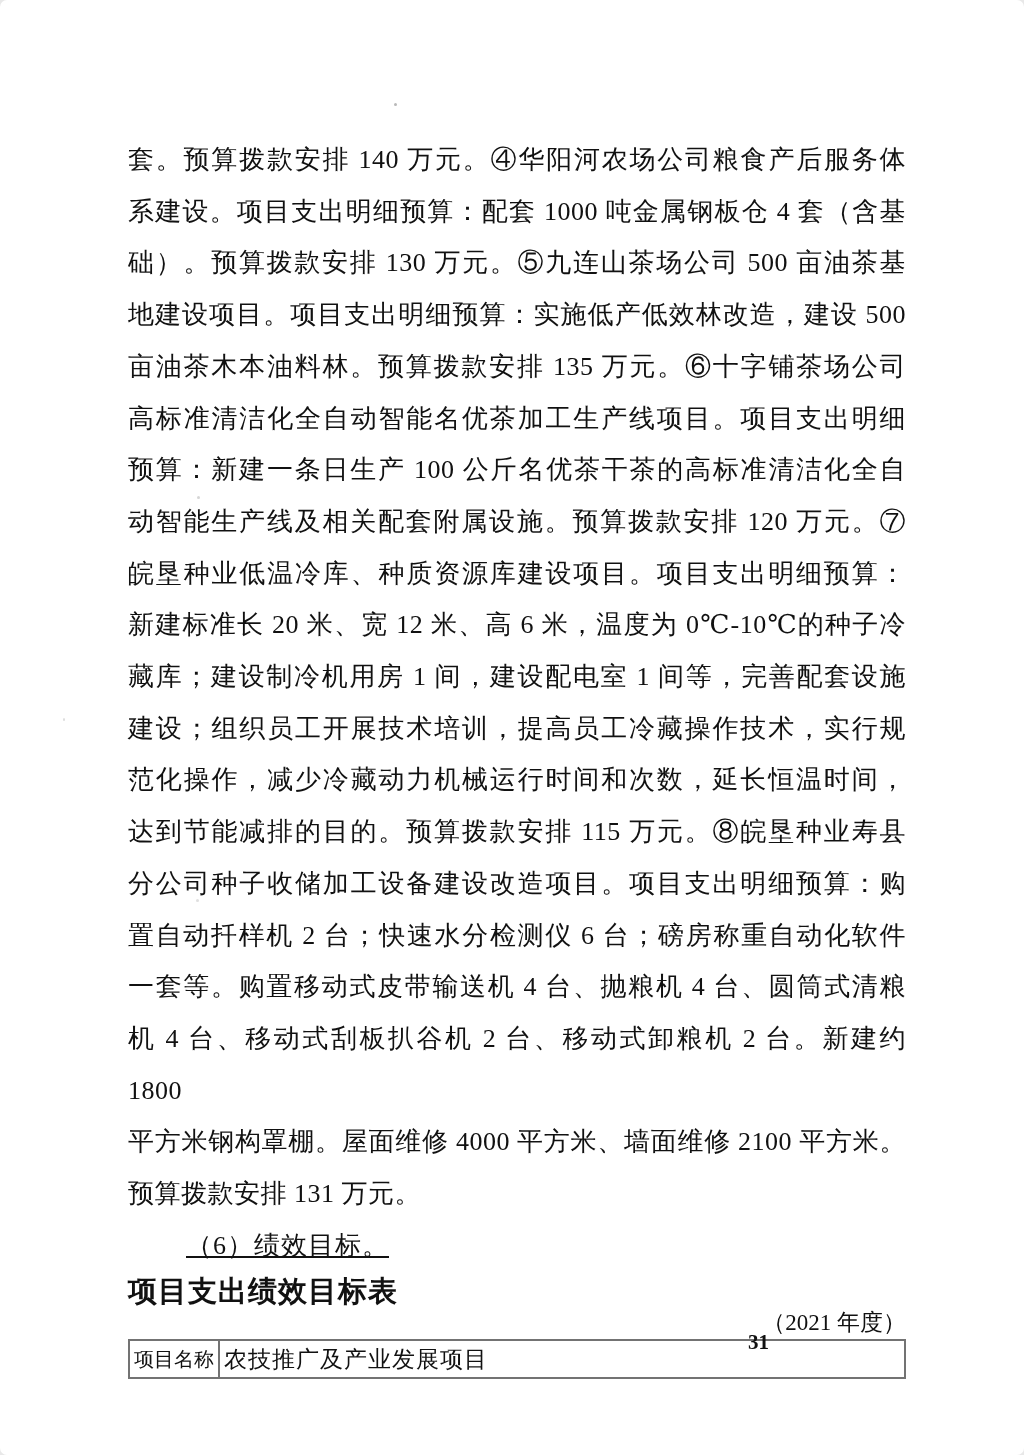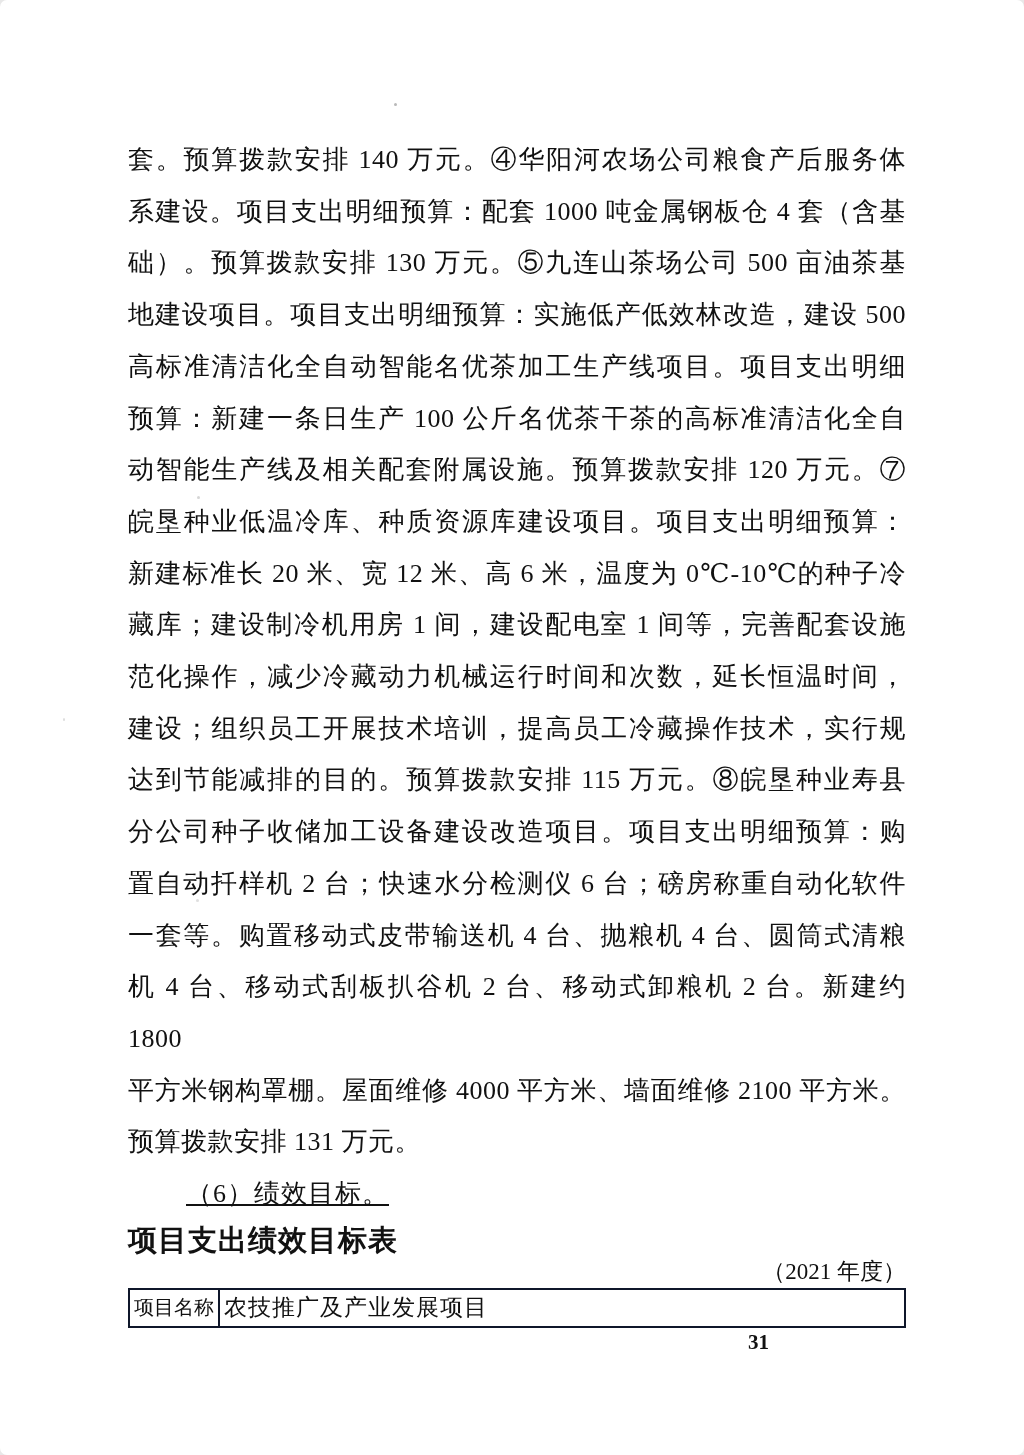--- a/index.html
+++ b/index.html
@@ -54,21 +54,21 @@
     line-height: 24px;
     text-align: right;
   }
   table.goal-table {
     margin-top: 4px;
     width: 778px;
     border-collapse: collapse;
     table-layout: fixed;
   }
   table.goal-table td {
-    border: 2px solid #0f172a;
+    border: 2px solid #737373;
     height: 36px;
     padding: 0 4px;
     vertical-align: middle;
   }
   td.row-label {
     width: 80px;
     font-size: 20px;
     text-align: center;
     letter-spacing: 0px;
   }
@@ -105,28 +105,29 @@
   <span class="speck s3"></span>
   <span class="speck s4"></span>
 
   <div class="content-column">
 
     <div id="paragraph-lines">
         <div class="line">套。预算拨款安排 140 万元。④华阳河农场公司粮食产后服务体</div>
         <div class="line">系建设。项目支出明细预算：配套 1000 吨金属钢板仓 4 套（含基</div>
         <div class="line">础）。预算拨款安排 130 万元。⑤九连山茶场公司 500 亩油茶基</div>
         <div class="line">地建设项目。项目支出明细预算：实施低产低效林改造，建设 500</div>
+        <div class="line">亩油茶木本油料林。预算拨款安排 135 万元。⑥十字铺茶场公司</div>
         <div class="line">高标准清洁化全自动智能名优茶加工生产线项目。项目支出明细</div>
         <div class="line">预算：新建一条日生产 100 公斤名优茶干茶的高标准清洁化全自</div>
         <div class="line">动智能生产线及相关配套附属设施。预算拨款安排 120 万元。⑦</div>
         <div class="line">皖垦种业低温冷库、种质资源库建设项目。项目支出明细预算：</div>
         <div class="line">新建标准长 20 米、宽 12 米、高 6 米，温度为 0℃-10℃的种子冷</div>
         <div class="line">藏库；建设制冷机用房 1 间，建设配电室 1 间等，完善配套设施</div>
+        <div class="line">建设；组织员工开展技术培训，提高员工冷藏操作技术，实行规</div>
         <div class="line">范化操作，减少冷藏动力机械运行时间和次数，延长恒温时间，</div>
-        <div class="line">建设；组织员工开展技术培训，提高员工冷藏操作技术，实行规</div>
         <div class="line">达到节能减排的目的。预算拨款安排 115 万元。⑧皖垦种业寿县</div>
         <div class="line">分公司种子收储加工设备建设改造项目。项目支出明细预算：购</div>
         <div class="line">置自动扦样机 2 台；快速水分检测仪 6 台；磅房称重自动化软件</div>
         <div class="line">一套等。购置移动式皮带输送机 4 台、抛粮机 4 台、圆筒式清粮</div>
         <div class="line">机 4 台、移动式刮板扒谷机 2 台、移动式卸粮机 2 台。新建约 1800</div>
         <div class="line">平方米钢构罩棚。屋面维修 4000 平方米、墙面维修 2100 平方米。</div>
         <div class="line paragraph-end">预算拨款安排 131 万元。</div>
       </div>
 
     <div class="heading-line">（6）绩效目标。</div>

